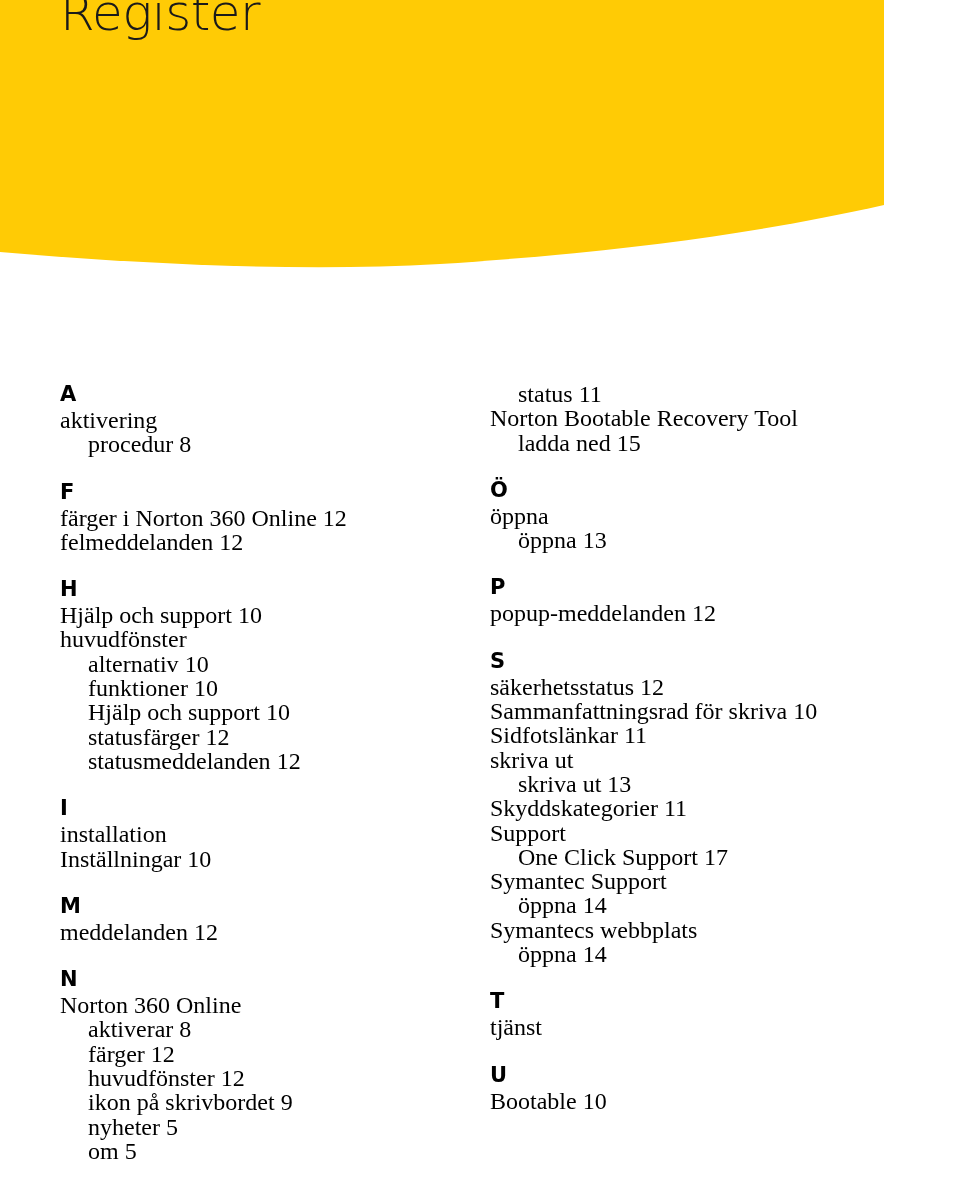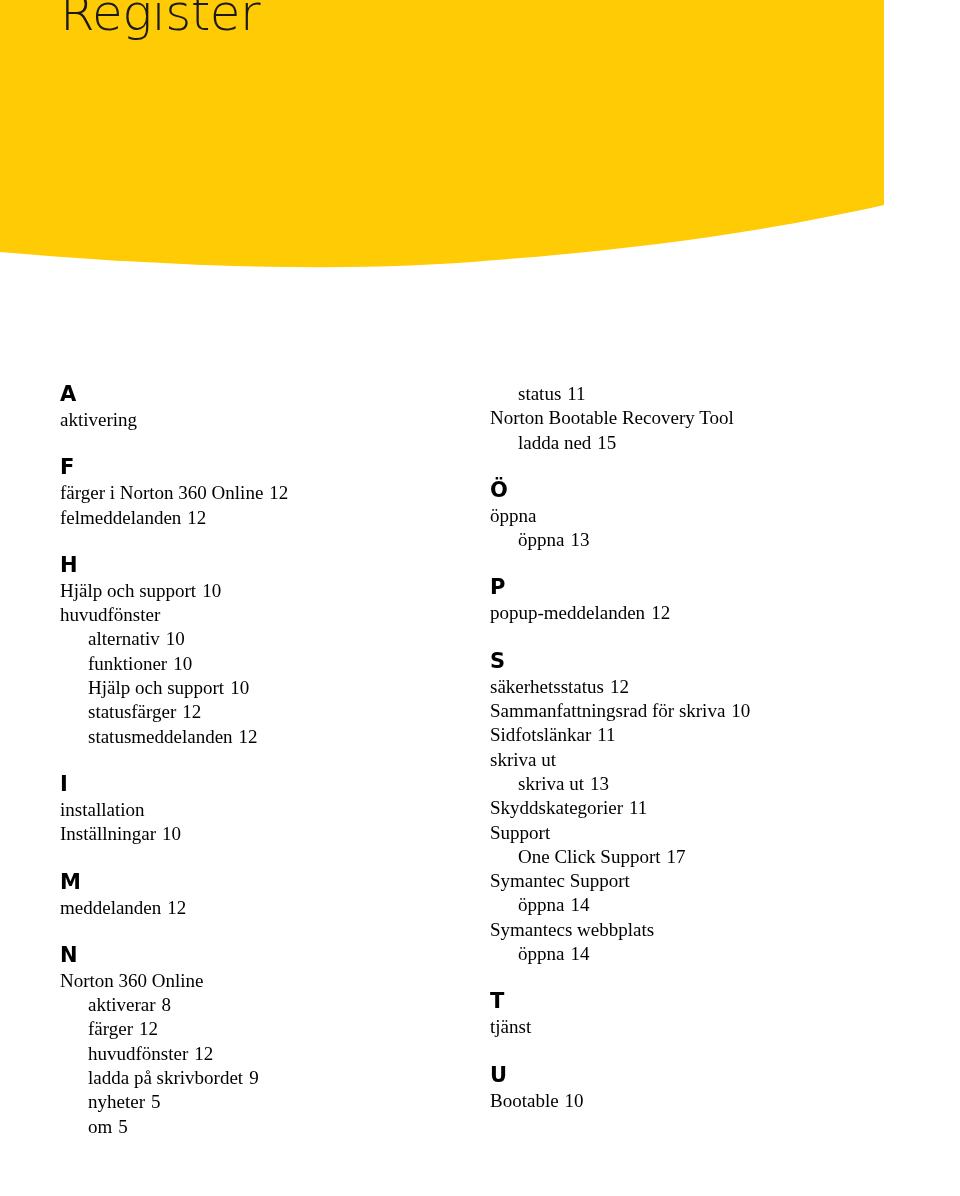--- a/index.html
+++ b/index.html
@@ -64,21 +64,21 @@
     line-height: 25px;
     color: #000000;
     margin: 0;
     padding: 0;
   }
   .sec + .sec {
     margin-top: 23px;
   }
   .entry {
     font-family: "Liberation Serif", "DejaVu Serif", serif;
-    font-size: 19px;
+    font-size: 24px;
     line-height: 24.3px;
     color: #000000;
     white-space: nowrap;
   }
   .entry.lvl0 { padding-left: 0; }
   .entry.lvl1 { padding-left: 28px; }
 
   .num {
     padding-left: 6px;
   }
@@ -94,20 +94,21 @@
     <path id="banner-path" d="M0,0 L960,0 L960,186 C830,222 660,250 440,264 C300,272 140,264 0,252 Z" fill="#FFCB05"></path>
   </svg>
   <div id="page-title">Register</div>
 </div>
 
 <div id="index">
   <div class="column" id="col-left">
       <div class="sec">
         <div class="letter">A</div>
         <div class="entry lvl0"><span>aktivering</span></div>
+        <div class="entry lvl1"><span>procedur</span><span class="num">8</span></div>
       </div>
       <div class="sec">
         <div class="letter">F</div>
         <div class="entry lvl0"><span>färger i Norton 360 Online</span><span class="num">12</span></div>
         <div class="entry lvl0"><span>felmeddelanden</span><span class="num">12</span></div>
       </div>
       <div class="sec">
         <div class="letter">H</div>
         <div class="entry lvl0"><span>Hjälp och support</span><span class="num">10</span></div>
         <div class="entry lvl0"><span>huvudfönster</span></div>
@@ -125,21 +126,21 @@
       <div class="sec">
         <div class="letter">M</div>
         <div class="entry lvl0"><span>meddelanden</span><span class="num">12</span></div>
       </div>
       <div class="sec">
         <div class="letter">N</div>
         <div class="entry lvl0"><span>Norton 360 Online</span></div>
         <div class="entry lvl1"><span>aktiverar</span><span class="num">8</span></div>
         <div class="entry lvl1"><span>färger</span><span class="num">12</span></div>
         <div class="entry lvl1"><span>huvudfönster</span><span class="num">12</span></div>
-        <div class="entry lvl1"><span>ladda på skrivbordet</span><span class="num">9</span></div>
+        <div class="entry lvl1"><span>ikon på skrivbordet</span><span class="num">9</span></div>
         <div class="entry lvl1"><span>nyheter</span><span class="num">5</span></div>
         <div class="entry lvl1"><span>om</span><span class="num">5</span></div>
       </div>
     </div>
   <div class="column" id="col-right">
       <div class="sec">
         <div class="entry lvl1"><span>status</span><span class="num">11</span></div>
         <div class="entry lvl0"><span>Norton Bootable Recovery Tool</span></div>
         <div class="entry lvl1"><span>ladda ned</span><span class="num">15</span></div>
       </div>

